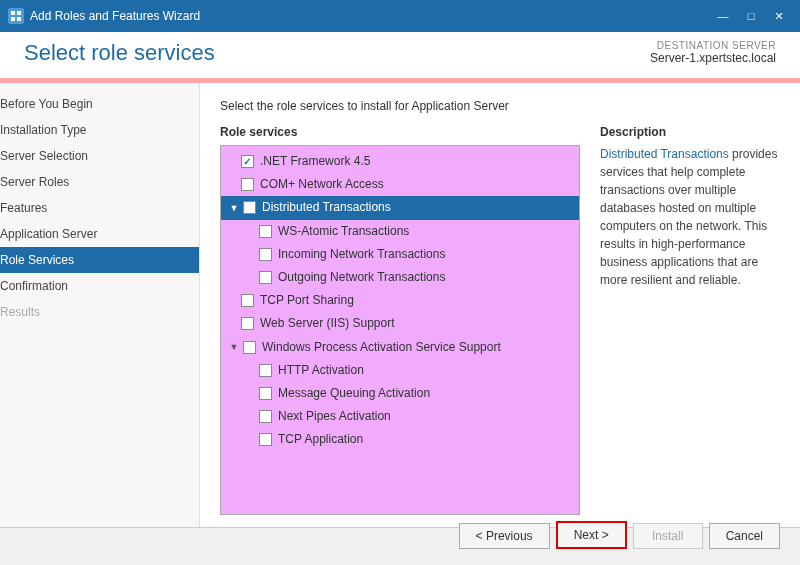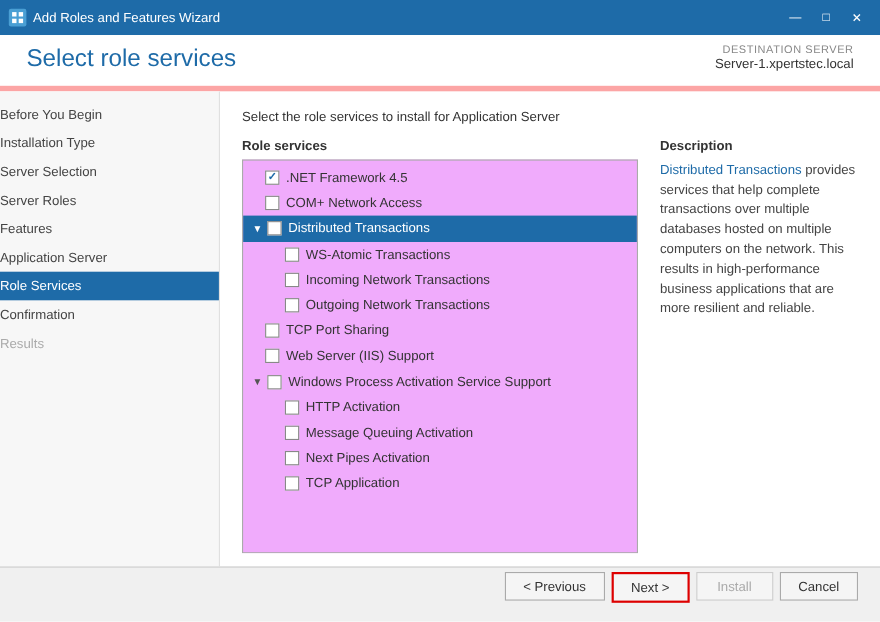--- a/index.html
+++ b/index.html
@@ -233,25 +233,25 @@
       line-height: 1.5;
     }
     .description-text a, .description-highlight {
       color: #1e6ba8;
     }
 
     
     .footer {
       background: #f0f0f0;
       border-top: 1px solid #ccc;
-      height: 50px;
-      display: flex;
-      align-items: flex-start;
+      height: 38px;
+      display: flex;
+      align-items: flex-end;
       justify-content: flex-end;
-      padding: 4px 20px;
+      padding: 16px 20px;
       gap: 6px;
     }
     .footer-btn {
       padding: 5px 16px;
       font-size: 12px;
       border: 1px solid #aaa;
       background: #f5f5f5;
       cursor: pointer;
       min-width: 70px;
       color: #333;

